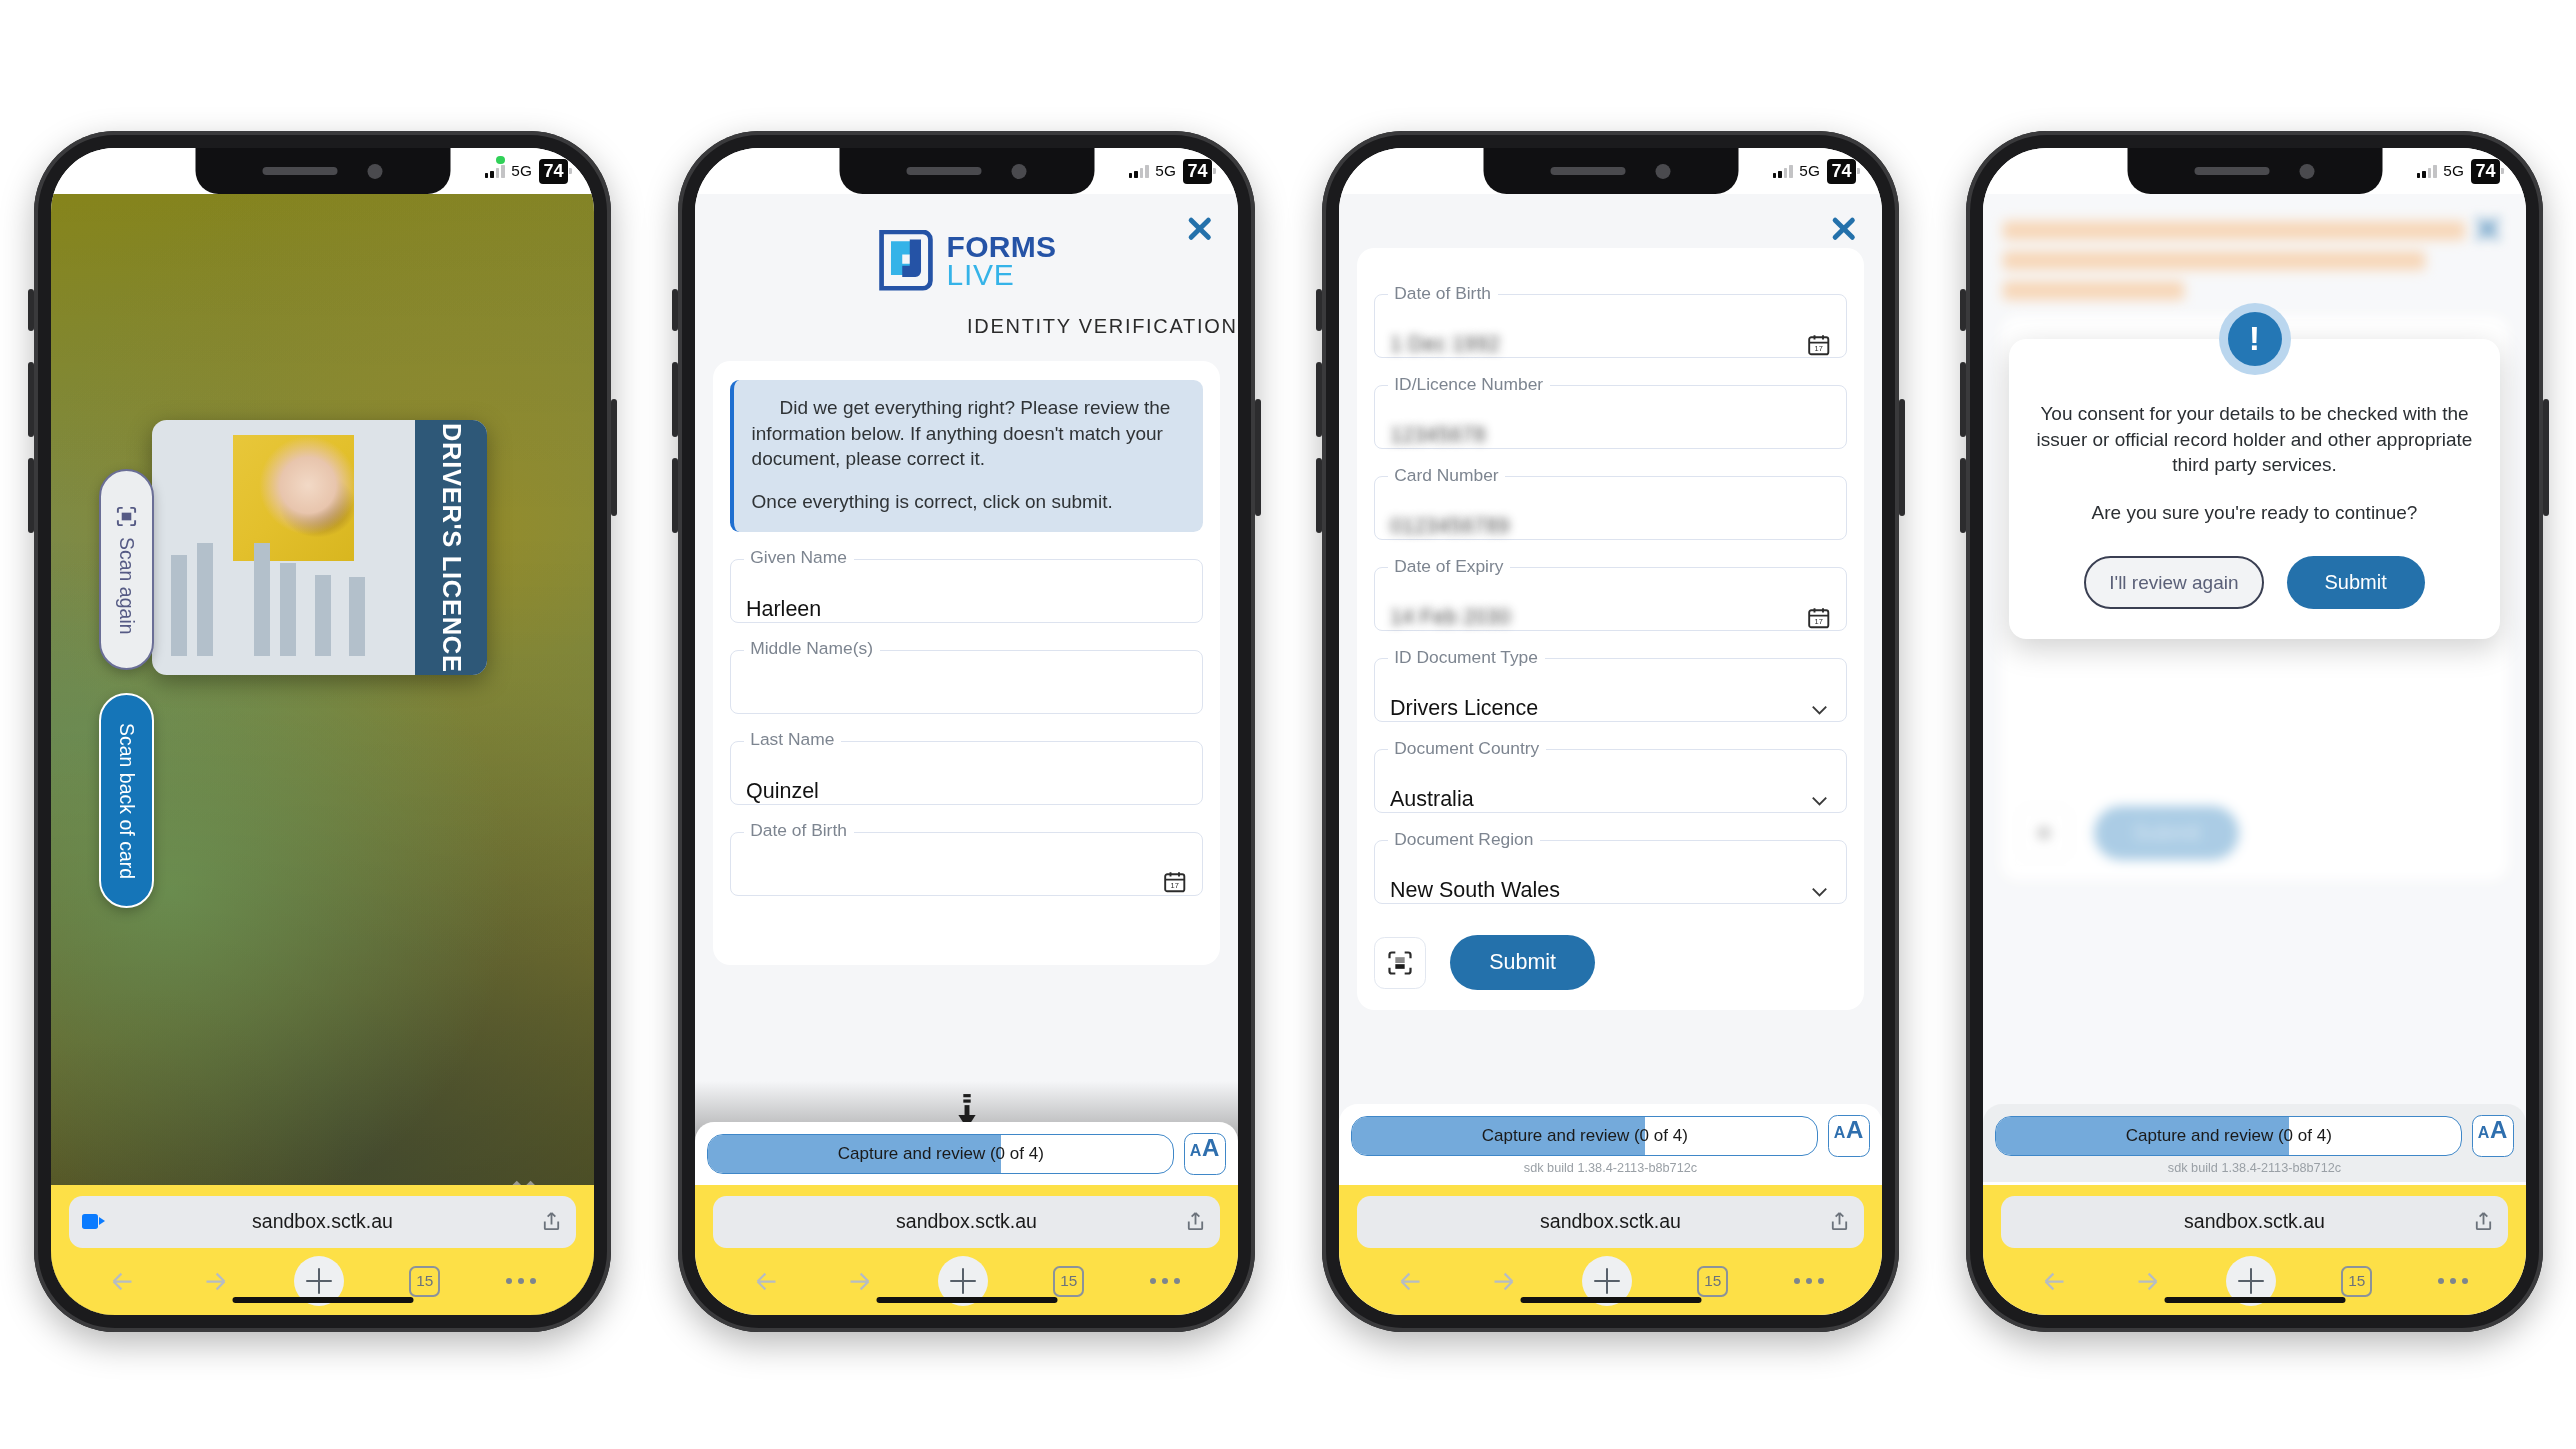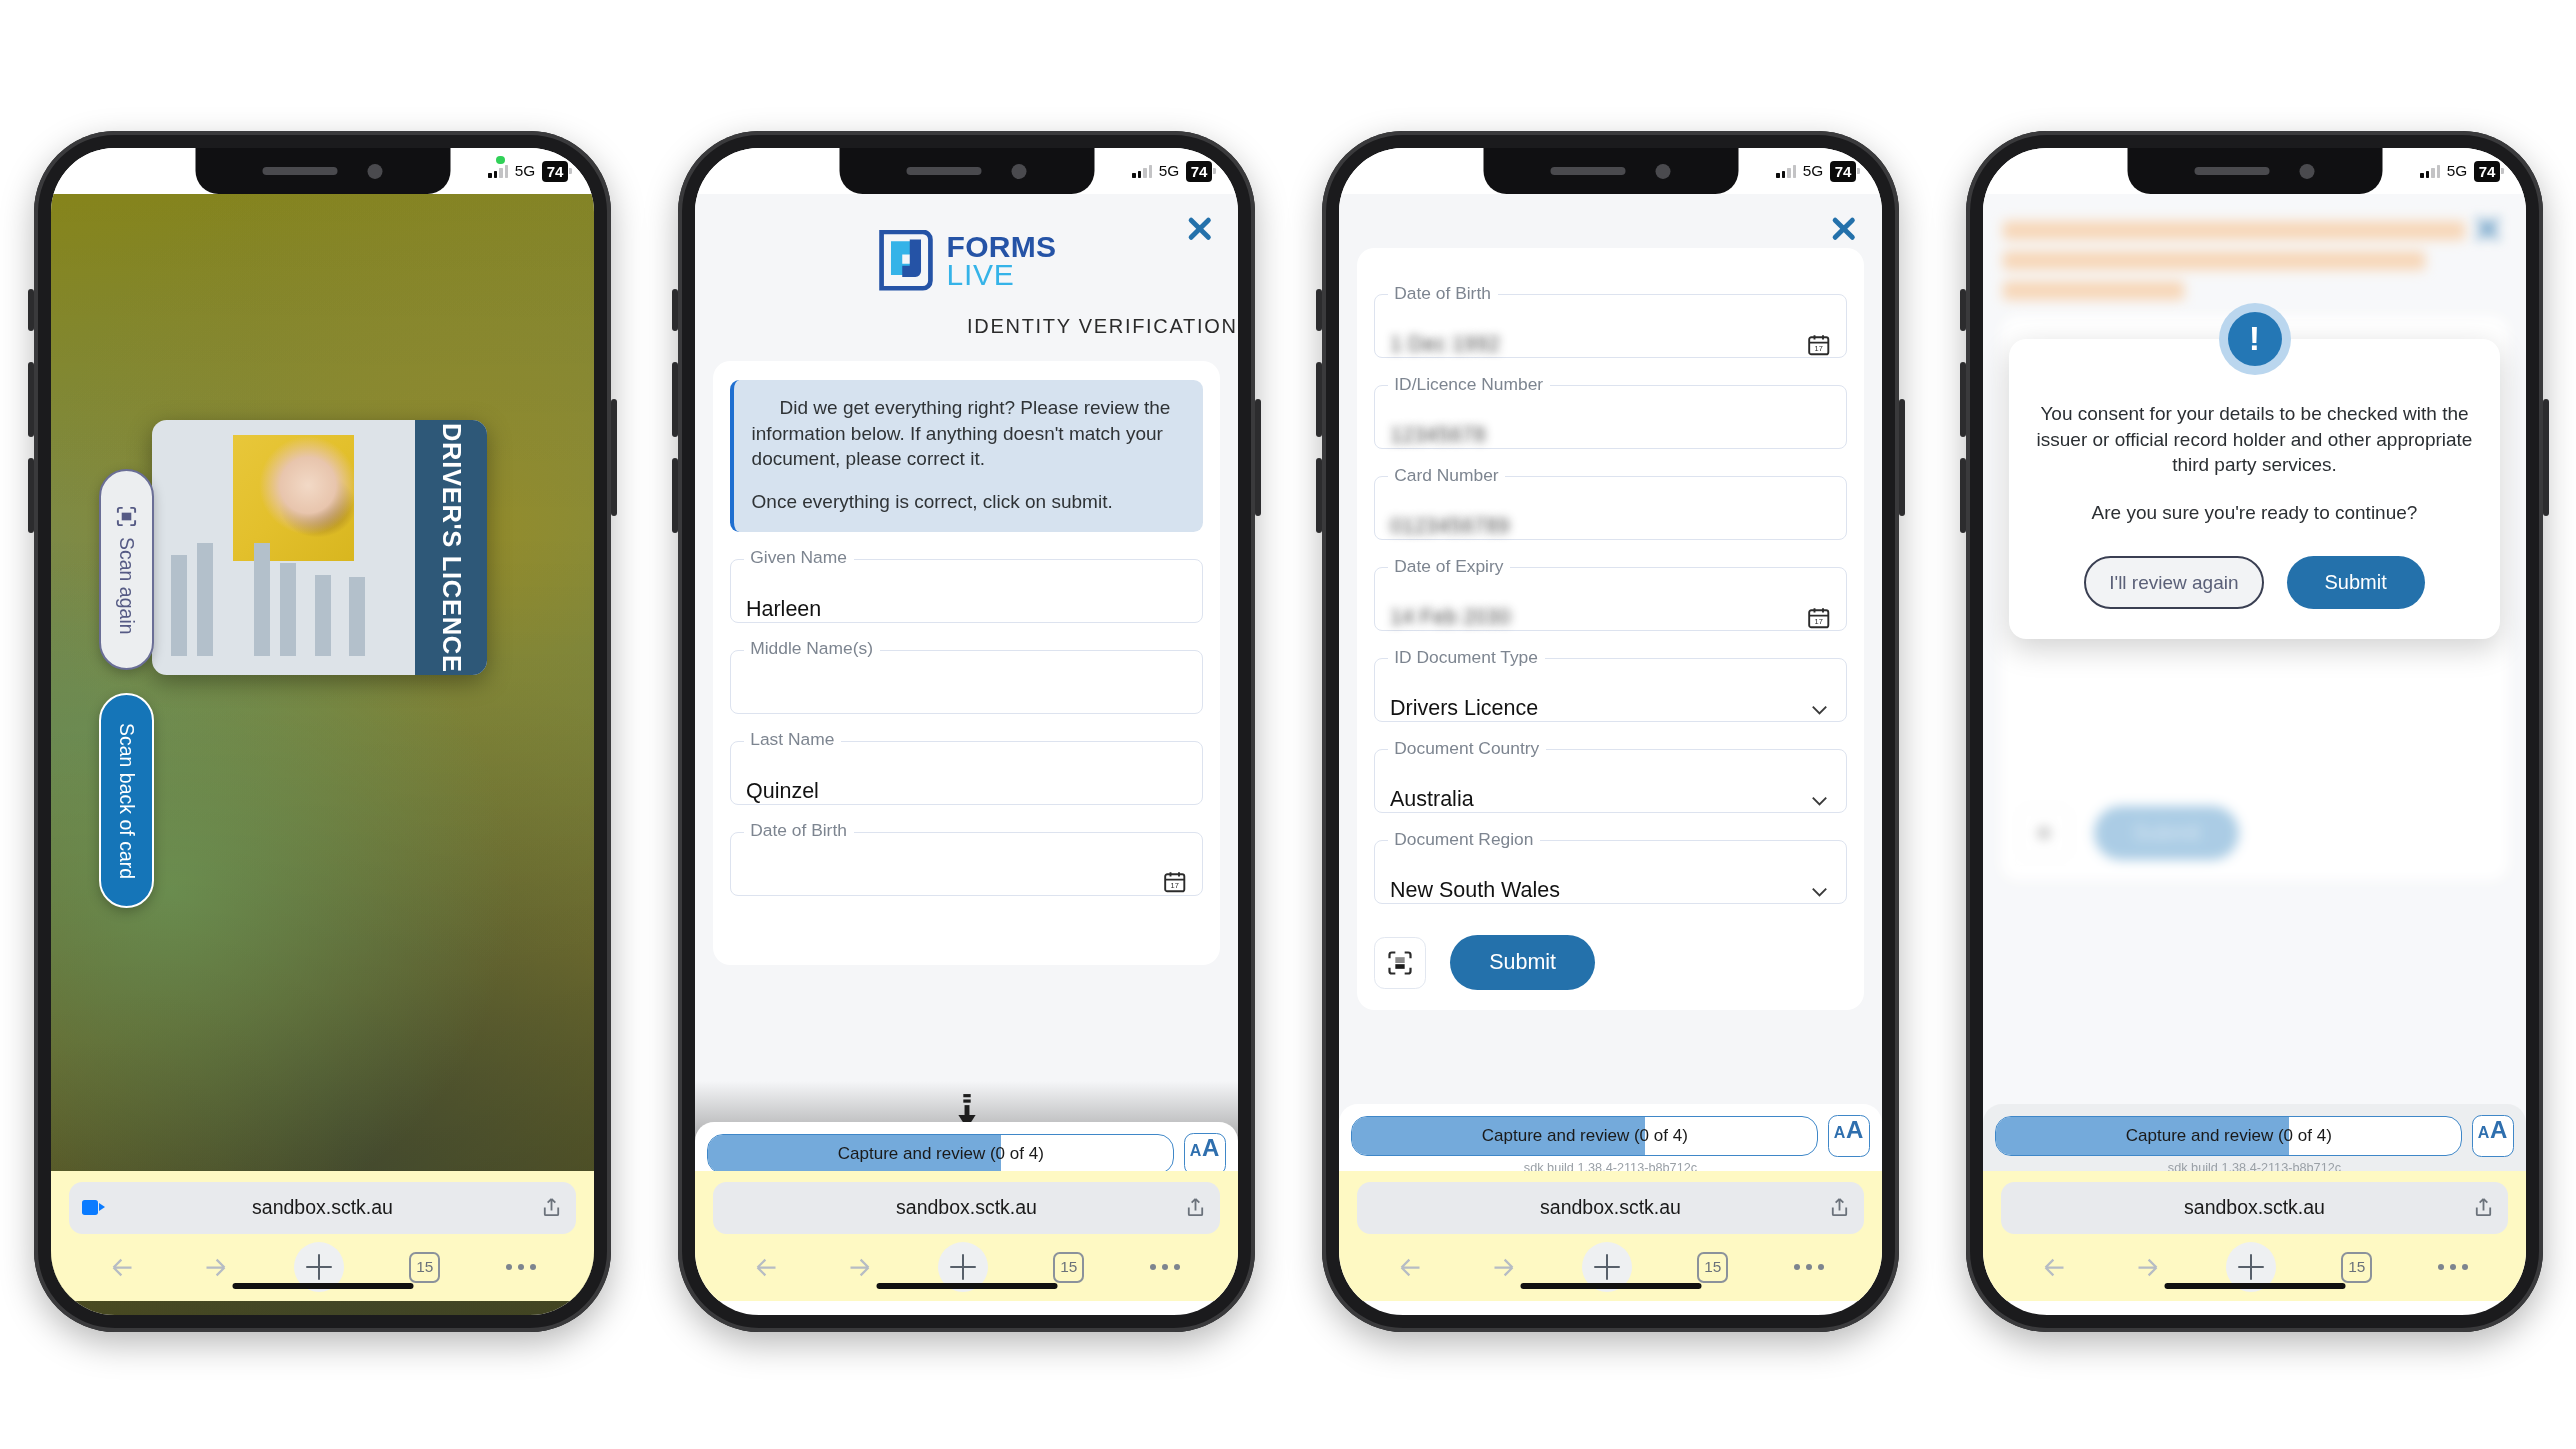--- a/index.html
+++ b/index.html
@@ -69,32 +69,32 @@
     width: 8.7px; height: 8.7px; border-radius: 50%; background: #30d158;
   }
   .bars { display: flex; align-items: flex-end; gap: 2px; height: 13.4px; }
   .bars i { display: block; width: 3.4px; background: #0b0b0b; border-radius: 0.7px; }
   .bars i:nth-child(1) { height: 4.7px; }
   .bars i:nth-child(2) { height: 7.4px; }
   .bars i:nth-child(3) { height: 10px; background: #c3c3c5; }
   .bars i:nth-child(4) { height: 13.4px; background: #c3c3c5; }
   .net { font-size: 15.4px; font-weight: 500; color: #0b0b0b; letter-spacing: 0.1px; }
   .batt {
-    background: #0b0b0b; color: #fff; font-size: 15px; font-weight: 700;
+    background: #0b0b0b; color: #fff; font-size: 18px; font-weight: 700;
     border-radius: 4px; padding: 1.3px 4.7px 2px 4.7px; position: relative;
   }
   .batt::after {
     content: ""; position: absolute; right: -4px; top: 50%; transform: translateY(-50%);
     width: 2.7px; height: 6px; background: #c3c3c5; border-radius: 0 1.3px 1.3px 0;
   }
 
   
   .safari {
-    position: absolute; bottom: 14px; left: 0; width: 100%;
-    background: #fef9c3; padding: 10.7px 17.4px 0 17.4px; z-index: 30;
+    position: absolute; bottom: 0; left: 0; width: 100%;
+    background: #fde047; padding: 10.7px 17.4px 0 17.4px; z-index: 30;
   }
   .urlbar {
     height: 52px; background: #e8eaed; border-radius: 13.4px;
     display: flex; align-items: center; padding: 0 13.4px; position: relative;
   }
   .url-text {
     flex: 1; text-align: center; font-size: 19.5px; color: #1a1a1a;
   }
   .cam-icon { width: 23px; height: 15.4px; position: relative; flex: 0 0 23px; }
   .cam-icon .body { position: absolute; left: 0; top: 0; width: 16px; height: 15.4px; background: #0a7bff; border-radius: 2.7px; }

